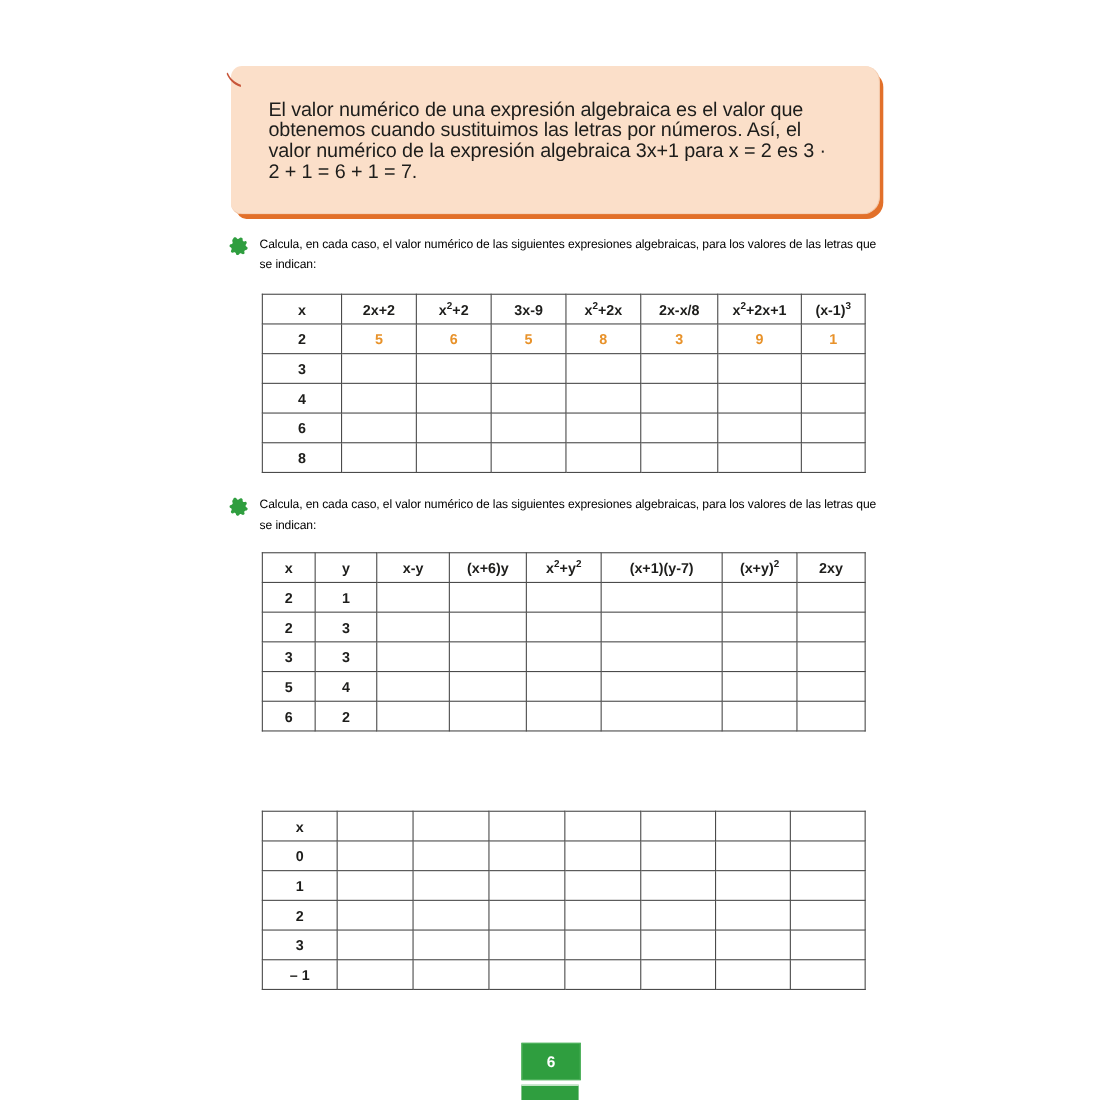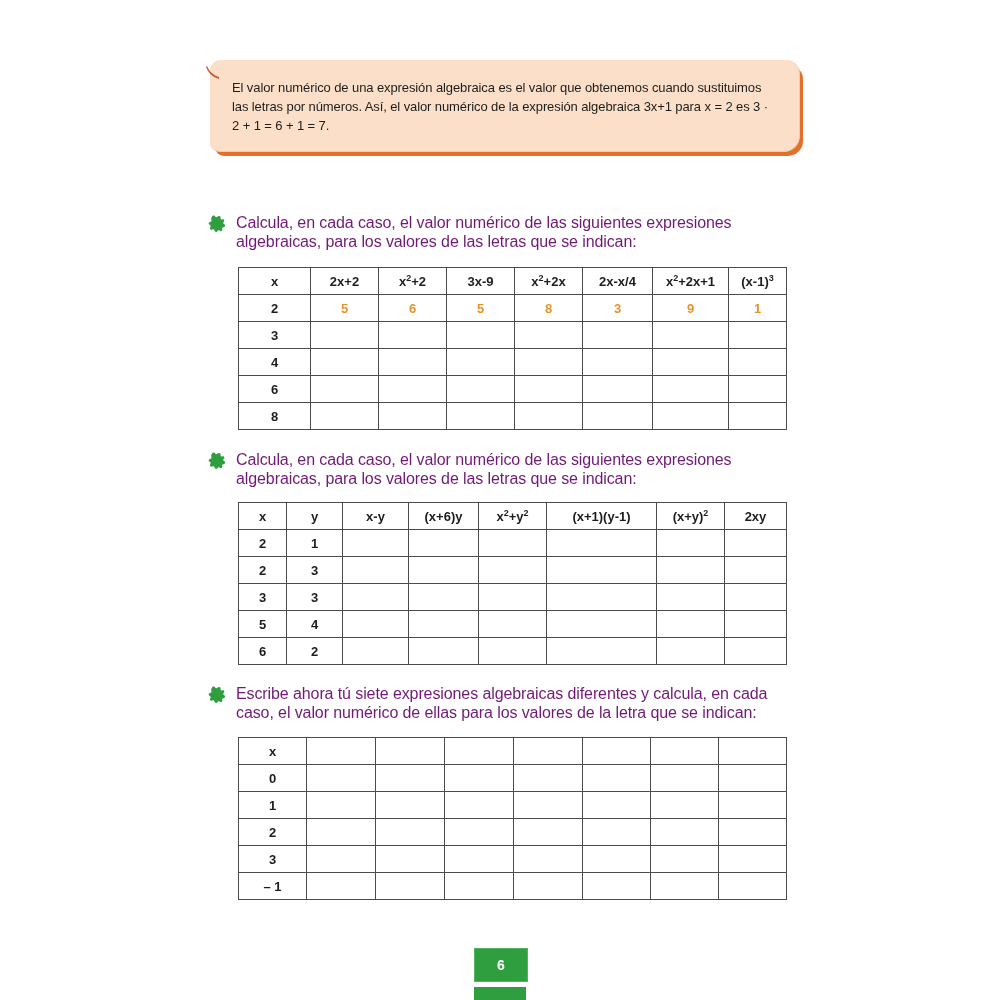--- a/index.html
+++ b/index.html
@@ -42,23 +42,23 @@
   
   .curl {
     position: absolute;
     left: -5px;
     top: 4px;
     width: 20px;
     height: 22px;
     overflow: visible;
   }
   .intro-p {
-    font-size: 13px;
+    font-size: 18px;
     line-height: 19px;
-    margin: 0;
+    margin: 12px;
     color: #1d1d1b;
     letter-spacing: -0.1px;
   }
   .intro-p + .intro-p { margin-top: 17px; }
 
   
   .exercise {
     position: absolute;
     left: 208px;
     width: 592px;
@@ -66,23 +66,23 @@
     align-items: flex-start;
   }
   .bullet-icon {
     flex: 0 0 auto;
     width: 18px;
     height: 18px;
     margin-top: 1px;
     margin-right: 10px;
   }
   .exercise-text {
-    font-size: 16px;
+    font-size: 11px;
     line-height: 19px;
-    color: #701a75;
+    color: #000000;
     letter-spacing: -0.1px;
     padding-top: 0px;
   }
 
   
   .wk-table {
     position: absolute;
     border-collapse: collapse;
     table-layout: fixed;
     font-size: 13px;
@@ -177,21 +177,21 @@
         <col style="width:76px">
         <col style="width:58px">
     </colgroup>
     <tbody>
         <tr>
           <th>x</th>
           <th>2x+2</th>
           <th>x<sup>2</sup>+2</th>
           <th>3x-9</th>
           <th>x<sup>2</sup>+2x</th>
-          <th>2x-x/4</th>
+          <th>2x-x/8</th>
           <th>x<sup>2</sup>+2x+1</th>
           <th>(x-1)<sup>3</sup></th>
         </tr>
         <tr>
           <td>2</td>
           <td class="answer" style="color: rgb(232, 146, 42);">5</td>
           <td class="answer" style="color: rgb(232, 146, 42);">6</td>
           <td class="answer" style="color: rgb(232, 146, 42);">5</td>
           <td class="answer" style="color: rgb(232, 146, 42);">8</td>
           <td class="answer" style="color: rgb(232, 146, 42);">3</td>
@@ -267,21 +267,21 @@
         <col style="width:68px">
         <col style="width:62px">
     </colgroup>
     <tbody>
         <tr>
           <th>x</th>
           <th>y</th>
           <th>x-y</th>
           <th>(x+6)y</th>
           <th>x<sup>2</sup>+y<sup>2</sup></th>
-          <th>(x+1)(y-1)</th>
+          <th>(x+1)(y-7)</th>
           <th>(x+y)<sup>2</sup></th>
           <th>2xy</th>
         </tr>
         <tr>
           <td>2</td>
           <td>1</td>
           <td></td>
           <td></td>
           <td></td>
           <td></td>
@@ -324,34 +324,20 @@
           <td></td>
           <td></td>
           <td></td>
           <td></td>
           <td></td>
           <td></td>
         </tr>
       </tbody>
   </table>
 
-  <div class="exercise" style="top:684px;">
-    <span class="bullet-icon">
-      <svg width="18" height="18" viewBox="0 0 18 18">
-        <path d="M4 3 C4 1.5, 6.5 1, 7.2 2.6 C7.6 3.6, 9 3.4, 9.6 2.6 C10.6 1.3, 13 2.2, 12.6 3.8
-                 C12.3 5, 13.4 5.8, 14.5 5.3 C16 4.7, 17 6.8, 15.8 7.8 C14.9 8.6, 15.2 10, 16.3 10.3
-                 C17.7 10.8, 17.2 13.2, 15.6 13.2 C14.4 13.2, 13.7 14.4, 14.2 15.3
-                 C14.9 16.6, 12.9 17.8, 11.9 16.7 C11.1 15.8, 9.7 16.2, 9.4 17.2
-                 C9 18.4, 6.6 18.1, 6.5 16.6 C6.4 15.4, 5.1 14.9, 4.2 15.5
-                 C2.9 16.4, 1.2 14.6, 2.2 13.4 C3 12.5, 2.6 11.1, 1.6 10.8
-                 C0.2 10.4, 0.5 8, 2 8 C3.2 8, 3.9 6.8, 3.4 5.9 C2.8 4.8, 3.4 3.4, 4 3 Z" fill="#2f9e3f"></path>
-      </svg>
-    </span>
-    <span class="exercise-text">Escribe ahora tú siete expresiones algebraicas diferentes y calcula, en cada caso, el valor numérico de ellas para los valores de la letra que se indican:</span>
-  </div>
 
   <table class="wk-table" id="table-3" style="left:238px; top:737px; width:548px;">
     <colgroup>
       <col style="width:68px">
         <col style="width:69px">
         <col style="width:69px">
         <col style="width:69px">
       <col style="width:69px">
         <col style="width:68px">
         <col style="width:68px">

